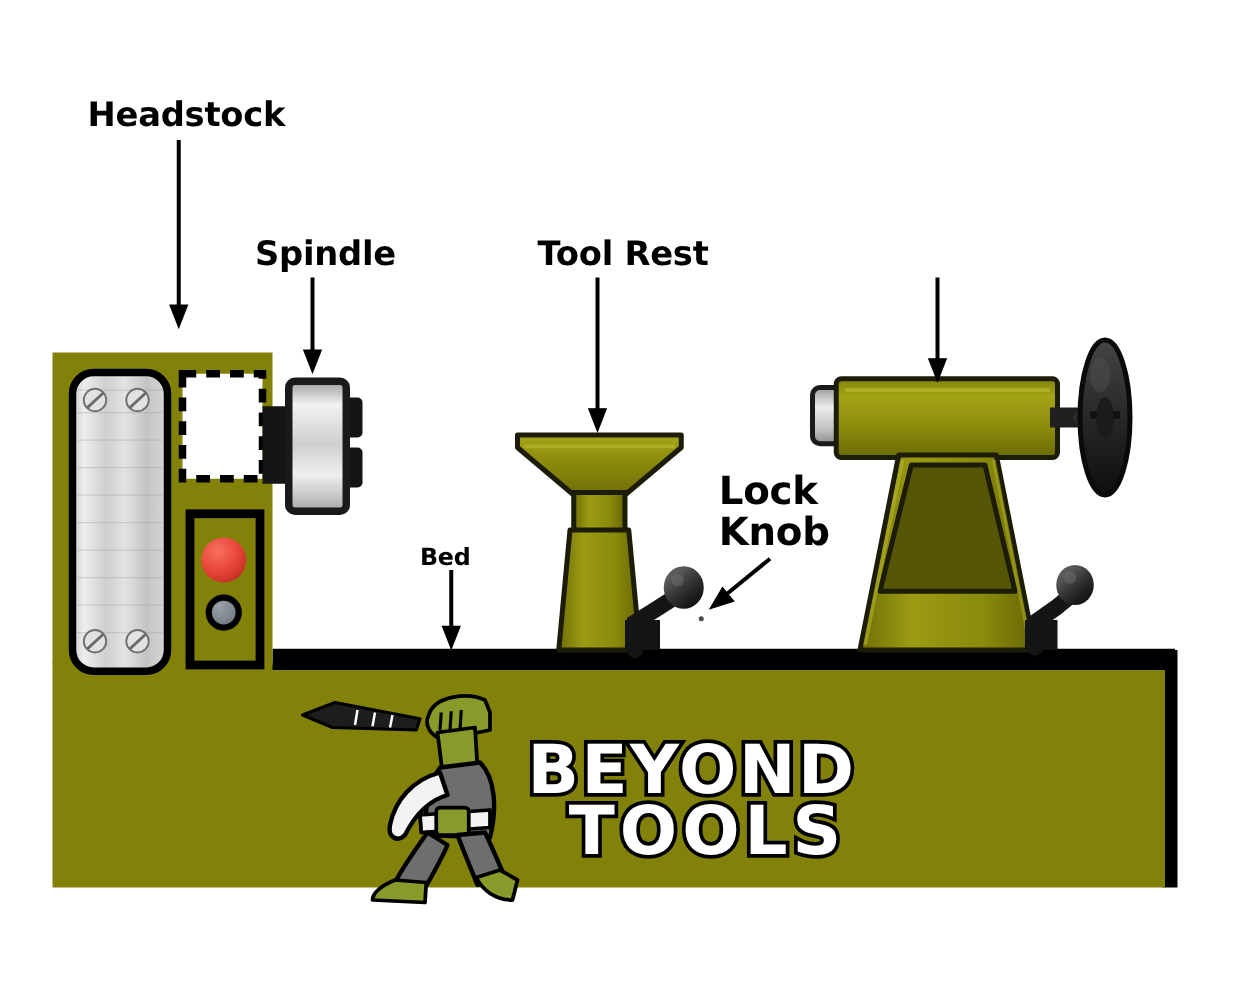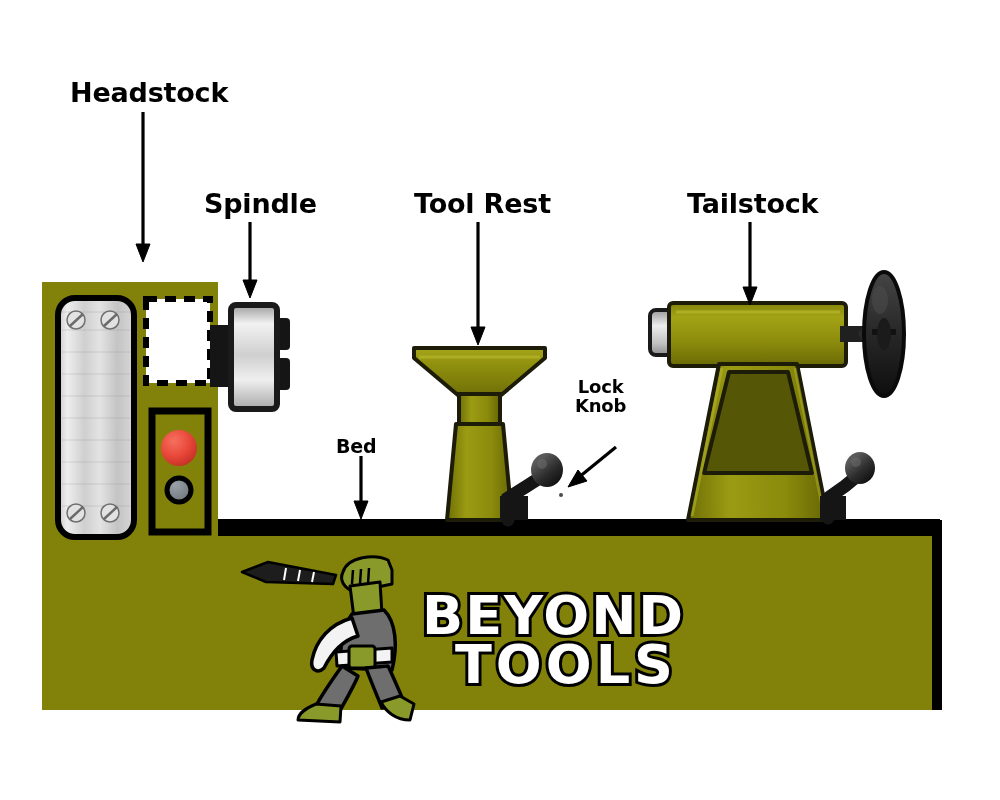--- a/index.html
+++ b/index.html
@@ -274,19 +274,18 @@
       </g>
       <g>
         <line x1="616" y1="447" x2="578" y2="478" stroke-width="3.2"></line>
         <path d="M568 487 L578 470 L587 481 Z"></path>
       </g>
     </g>
   </svg>
 
   <div class="anno-label" style="left:204px; top:189px; font-size:27px;">Spindle</div>
   <div class="anno-label" style="left:70px; top:78px; font-size:27px;">Headstock</div>
-  <div class="anno-label" style="left:414px; top:189px; font-size:27px;">Tool Rest</div>
-  <div class="anno-label" style="left:687px; top:189px; font-size:27px;">Tailstock</div>
+  <div class="anno-label" style="left:430px; top:189px; font-size:27px;">Tool Rest</div>
   <div class="anno-label" style="left:336px; top:436px; font-size:19px;">Bed</div>
-  <div class="anno-label" style="left:575px; top:377px; font-size:18px; text-align:center;">Lock
+  <div class="anno-label" style="left:575px; top:377px; font-size:31px; text-align:left;">Lock
 Knob</div>
 
 </div>
 
 </body></html>

